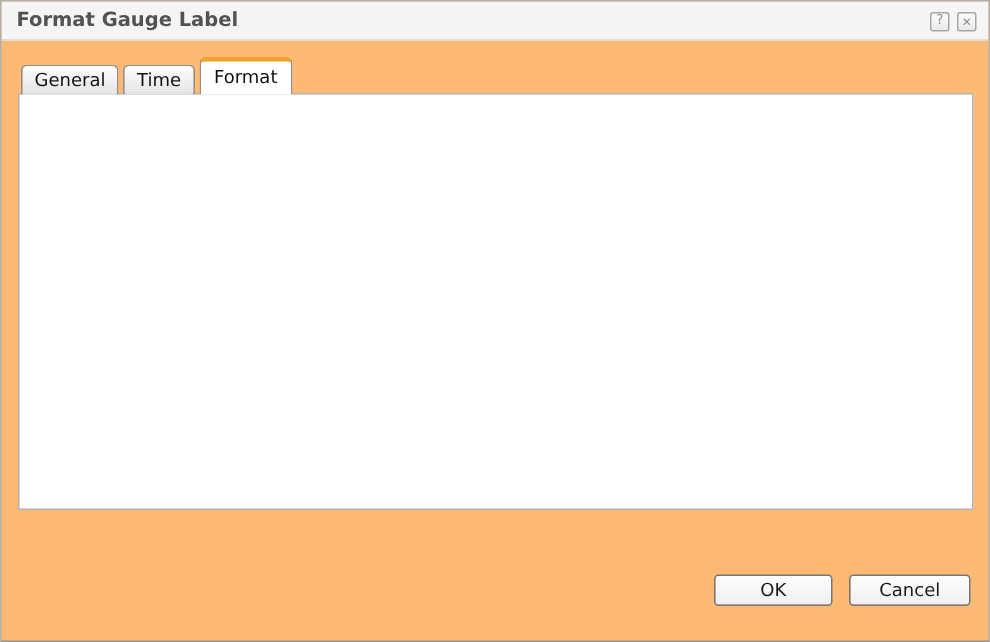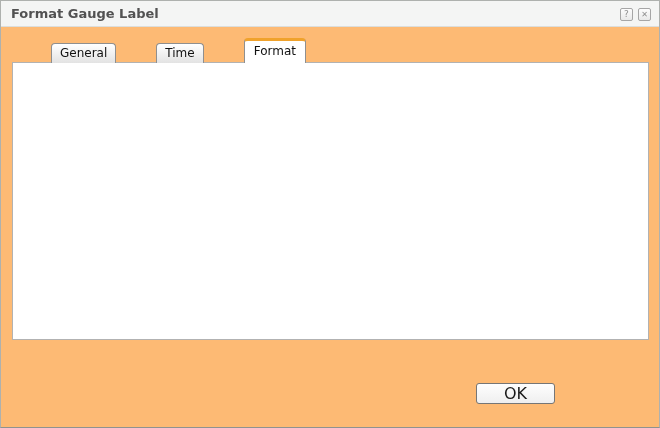--- a/index.html
+++ b/index.html
@@ -32,21 +32,21 @@
   
   .tabs{
     position:absolute;left:13px;top:37px;height:25px;
     display:flex;align-items:flex-end;gap:3px;z-index:3;
   }
   .tab{
     height:20px;line-height:18px;padding:0 8px;
     border:1px solid #8f8f8f;border-bottom:none;
     border-radius:4px 4px 0 0;
     background:linear-gradient(#ffffff,#e3e3e3);
-    color:#111;cursor:default;margin-left:37px;
+    color:#111;cursor:default;
   }
   .tab.active{
     height:25px;line-height:20px;
     border-top:3px solid #f0a22c;
     background:#fff;padding:0 9px;
   }
   
   .panel{
     position:absolute;left:11px;top:61px;width:637px;height:278px;
     background:#fff;border:1px solid #b2b2b2;z-index:1;
@@ -102,21 +102,21 @@
     font-size:13px;
   }
   .stackbox{
     position:absolute;background:#fdfdfd;border:1px solid #bcbcbc;
   }
   
   .fbtn{
     position:absolute;top:382px;height:21px;
     border:1px solid #767676;border-radius:3px;
     background:linear-gradient(#fefefe,#efefef);
-    font-family:inherit;font-size:16px;color:#1a1a1a;
+    font-family:inherit;font-size:12px;color:#1a1a1a;
     text-align:center;line-height:19px;cursor:default;padding:0;
   }
   .fbtn.ok{left:475px;width:79px;}
   .fbtn.cancel{left:565px;width:81px;}
 </style>
 </head>
 <body>
 
 <div class="dlg">
 
@@ -178,14 +178,15 @@
 
   <div class="lbl" style="left:24px;top:231px;">Sample</div>
   <div class="samplebox" style="left:22px;top:245px;width:219px;height:43px;">
     <span>0.2107210222157</span>
   </div>
 
   <div class="lbl" style="left:256px;top:170px;">Stack</div>
   <div class="stackbox" style="left:255px;top:184px;width:194px;height:100px;"></div>
 
   <button class="fbtn ok">OK</button>
+  <button class="fbtn cancel">Cancel</button>
 
 </div>
 
 </body></html>

